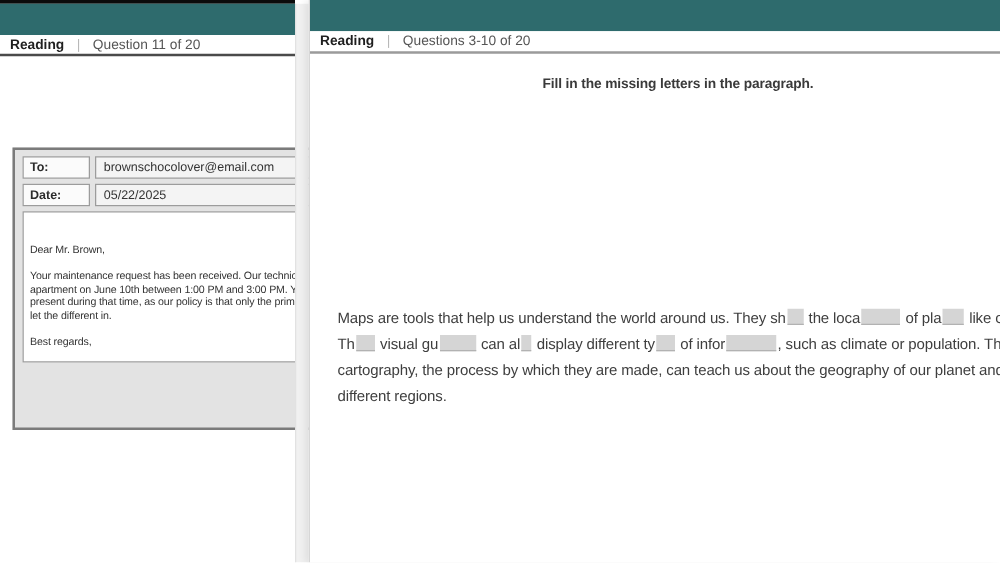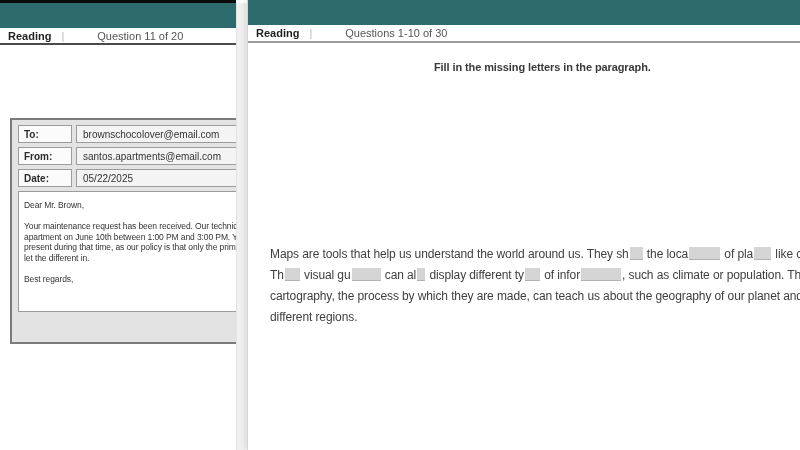--- a/index.html
+++ b/index.html
@@ -11,32 +11,32 @@
   
   .left-panel{position:absolute;left:0;top:0;width:247px;height:450px;background:#ffffff;}
   .lp-topstrip{position:absolute;left:0;top:0;width:236px;height:3px;background:#0b0b0b;}
   .lp-teal{position:absolute;left:0;top:3px;width:236px;height:25px;background:#2e6b6d;}
   .lp-scrollbar{position:absolute;left:236px;top:3px;width:11px;height:447px;
     background:#f1f1f1;border-left:1px solid #e2e2e2;box-sizing:border-box;}
   .lp-header{position:absolute;left:0;top:28px;width:236px;height:15px;background:#ffffff;
     border-bottom:2px solid #4a4a4a;display:flex;align-items:center;padding-left:8px;box-sizing:content-box;}
   .tab-label{font-size:11px;font-weight:bold;color:#1f1f1f;}
   .tab-divider{font-size:11px;color:#b8b8b8;margin:0 10px;}
-  .tab-progress{font-size:11px;color:#555555;margin-left:23px;}
+  .tab-progress{font-size:11px;color:#555555;}
   
   .email-form{position:absolute;left:10px;top:118px;width:252px;height:226px;
     background:#e3e3e3;border:2px solid #7b7b7b;box-sizing:border-box;padding:5px 0 0 6px;}
   .mail-row{display:flex;margin-bottom:4px;}
   .mail-label{width:54px;height:18px;background:#fbfbfb;border:1px solid #9c9c9c;
     box-sizing:border-box;font-size:10px;font-weight:bold;color:#2c2c2c;
     padding:3px 0 0 5px;}
   .mail-value{width:172px;height:18px;margin-left:4px;background:#f4f4f4;border:1px solid #9c9c9c;
     box-sizing:border-box;font-size:10px;color:#333333;padding:3px 0 0 6px;white-space:nowrap;overflow:hidden;}
   .mail-body{width:226px;height:121px;background:#ffffff;border:1px solid #9c9c9c;
-    box-sizing:border-box;margin-top:1px;padding:8px 0 0 5px;overflow:hidden;}
+    box-sizing:border-box;margin-top:1px;padding:24px 0 0 5px;overflow:hidden;}
   .mail-line{font-size:8.5px;line-height:10.5px;color:#333333;white-space:nowrap;letter-spacing:-0.1px;}
   .mail-line.blank{height:10.5px;}
   
   .right-panel{position:absolute;left:247px;top:0;width:553px;height:450px;background:#ffffff;
     border-left:1px solid #d6d6d6;box-shadow:-3px 0 6px rgba(0,0,0,.08);box-sizing:border-box;}
   .rp-teal{position:absolute;left:0;top:0;width:553px;height:25px;background:#2e6b6d;}
   .rp-header{position:absolute;left:0;top:25px;width:553px;height:16px;background:#ffffff;
     border-bottom:2px solid #9b9b9b;display:flex;align-items:center;padding-left:8px;box-sizing:content-box;}
   .rp-heading{position:absolute;left:186px;top:61px;font-size:11px;font-weight:bold;
     color:#3a3a3a;white-space:nowrap;letter-spacing:-0.1px;text-align:center;}
@@ -58,24 +58,20 @@
     <span class="tab-progress">Question 11 of 20</span>
   </div>
 
   <div class="email-form">
     <div>
         <div class="mail-row">
           <div class="mail-label">To:</div>
           <div class="mail-value">brownschocolover@email.com</div>
         </div>
         <div class="mail-row">
-          <div class="mail-label">From:</div>
-          <div class="mail-value">santos.apartments@email.com</div>
-        </div>
-        <div class="mail-row">
           <div class="mail-label">Date:</div>
           <div class="mail-value">05/22/2025</div>
         </div>
       </div>
     <div class="mail-body">
         <div class="mail-line">Dear Mr. Brown,</div>
         <div class="mail-line blank"></div>
         <div class="mail-line">Your maintenance request has been received. Our technici</div>
         <div class="mail-line">apartment on June 10th between 1:00 PM and 3:00 PM. Yo</div>
         <div class="mail-line">present during that time, as our policy is that only the prim</div>
@@ -87,21 +83,21 @@
   </div>
 
   <div class="lp-scrollbar"></div>
 </div>
 
 <div class="right-panel">
   <div class="rp-teal"></div>
   <div class="rp-header">
     <span class="tab-label">Reading</span>
     <span class="tab-divider">|</span>
-    <span class="tab-progress">Questions 1-10 of 30</span>
+    <span class="tab-progress">Questions 3-10 of 20</span>
   </div>
   <div class="rp-heading">Fill in the missing letters in the paragraph.</div>
   <div class="rp-paragraph">
       <div class="p-line"><span>Maps are tools that help us understand the world around us. They sh</span><span class="letter-blank" style="width: 13px;"></span><span> the loca</span><span class="letter-blank" style="width: 31px;"></span><span> of pla</span><span class="letter-blank" style="width: 17px;"></span><span> like cit</span></div>
       <div class="p-line"><span>Th</span><span class="letter-blank" style="width: 15px;"></span><span> visual gu</span><span class="letter-blank" style="width: 29px;"></span><span> can al</span><span class="letter-blank" style="width: 8px;"></span><span> display different ty</span><span class="letter-blank" style="width: 15px;"></span><span> of infor</span><span class="letter-blank" style="width: 40px;"></span><span>, such as climate or population. The</span></div>
       <div class="p-line"><span>cartography, the process by which they are made, can teach us about the geography of our planet and h</span></div>
       <div class="p-line"><span>different regions.</span></div>
     </div>
 </div>
 

